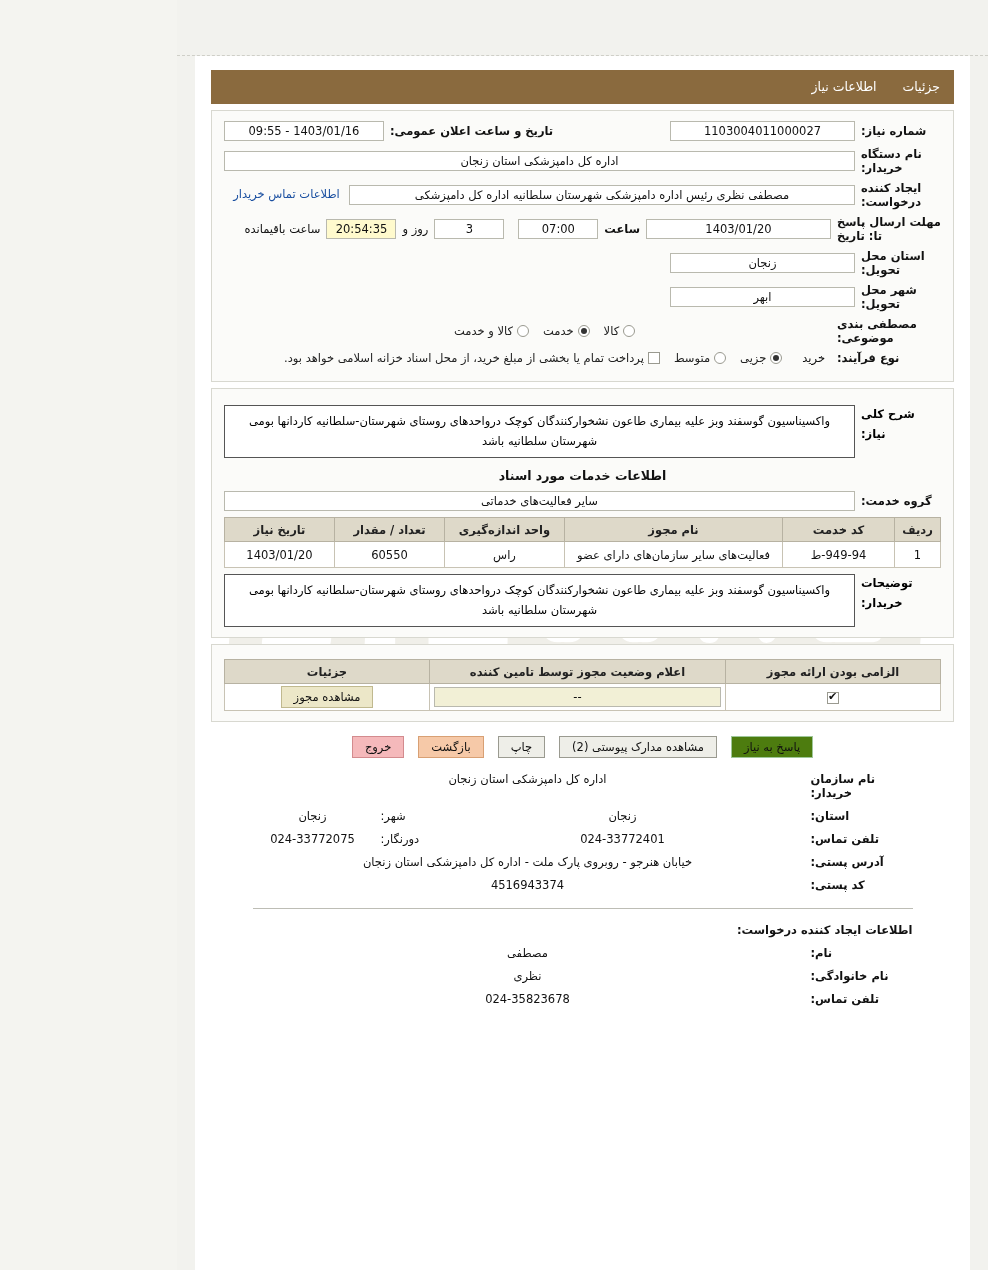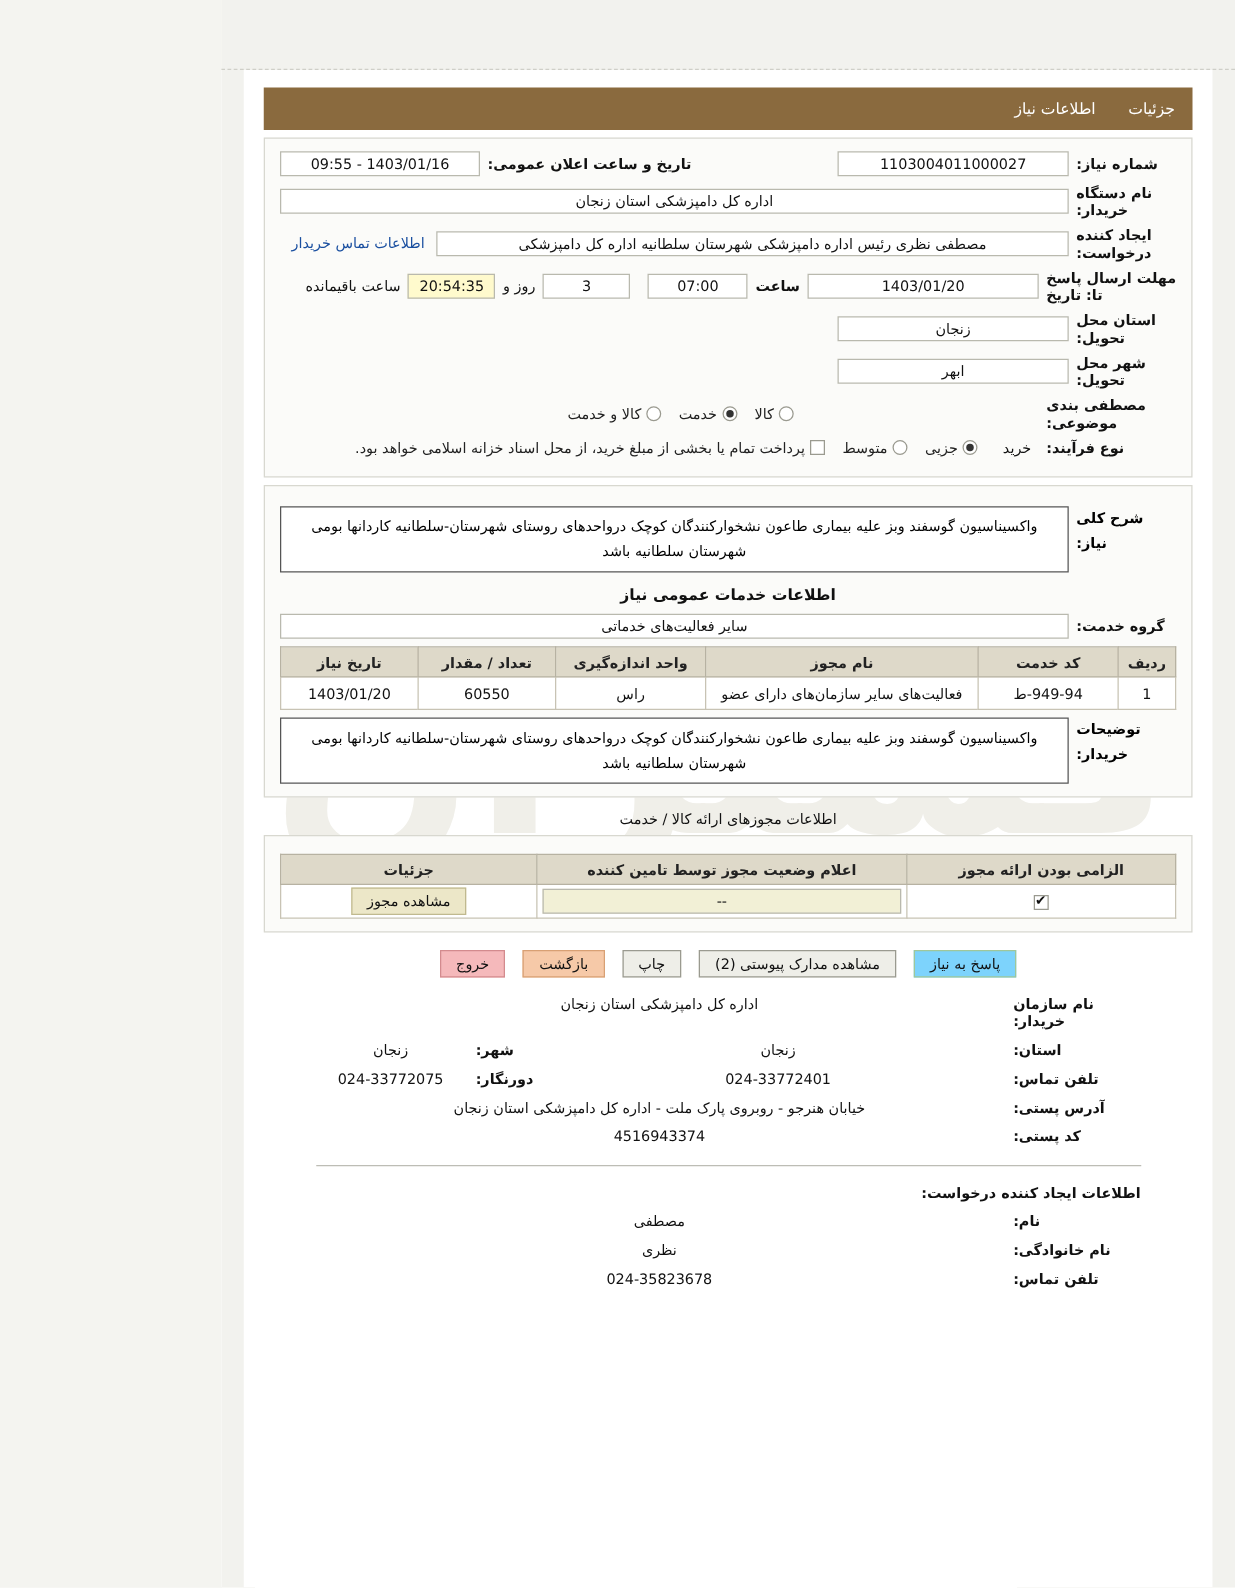--- a/index.html
+++ b/index.html
@@ -191,21 +191,21 @@
   .btn {
     border: 1px solid #9a9a90;
     height: 22px;
     line-height: 20px;
     padding: 0 12px;
     font-size: 11.5px;
     color: #111;
     text-align: center;
     cursor: pointer;
   }
-  .btn.green { background: #7dd3fc; border-color: #9fc79a; }
+  .btn.green { background: #4d7c0f; border-color: #9fc79a; }
   .btn.grey  { background: #eeeee8; }
   .btn.orange{ background: #f6c9a8; border-color: #d8a074; }
   .btn.red   { background: #f5b9bb; border-color: #d38b8e; }
   .btn.khaki { background: #ece7c8; border-color: #c0b98f; }
   .contact-bar {
     background: #8a6a3e;
     color: #fff;
     height: 30px;
     line-height: 30px;
     font-size: 12.5px;
@@ -215,21 +215,21 @@
     letter-spacing: 1px;
   }
   .contact-wrap {
     width: 660px;
     margin: 14px auto 0 auto;
     font-size: 11.5px;
   }
   .c-row { display: flex; margin-bottom: 9px; }
   .c-lbl { width: 110px; text-align: left; padding-left: 8px; font-weight: bold; color: #111; }
   .c-val { flex: 1; text-align: center; color: #111; }
-  .c-lbl2 { width: 70px; text-align: left; padding-left: 8px; font-weight: bold; color: #111; }
+  .c-lbl2 { width: 70px; text-align: left; padding-left: 8px; font-weight: normal; color: #111; }
   .c-val2 { width: 120px; text-align: center; color: #111; }
   .hr {
     border-top: 1px solid #bdbdb5;
     width: 660px;
     margin: 16px auto 14px auto;
   }
   .bottom-gap { height: 40px; }
 </style>
 </head>
 <body>
@@ -326,21 +326,21 @@
       </div>
     </div>
 
     <div class="panel">
 
       <div class="notes-row">
         <div class="notes-lbl">شرح کلی نیاز:</div>
         <div class="notes-box">واکسیناسیون گوسفند وبز علیه بیماری طاعون نشخوارکنندگان کوچک درواحدهای روستای شهرستان-سلطانیه کاردانها بومی شهرستان سلطانیه باشد</div>
       </div>
 
-      <div class="sec-title">اطلاعات خدمات عمومی نیاز</div>
+      <div class="sec-title">اطلاعات خدمات مورد اسناد</div>
 
       <div class="row">
         <div class="lbl">گروه خدمت:</div>
         <div class="fld" style="flex:1">سایر فعالیت‌های خدماتی</div>
       </div>
 
       <table class="grid">
         <thead>
           <tr>
             <th style="width:46px">ردیف</th>
@@ -362,21 +362,20 @@
           </tr>
         </tbody>
       </table>
 
       <div class="notes-row">
         <div class="notes-lbl">توضیحات خریدار:</div>
         <div class="notes-box">واکسیناسیون گوسفند وبز علیه بیماری طاعون نشخوارکنندگان کوچک درواحدهای روستای شهرستان-سلطانیه کاردانها بومی شهرستان سلطانیه باشد</div>
       </div>
     </div>
 
-    <div class="subcaption">اطلاعات مجوزهای ارائه کالا / خدمت</div>
 
     <div class="panel">
       <table class="grid">
         <thead>
           <tr>
             <th style="width:215px">الزامی بودن ارائه مجوز</th>
             <th>اعلام وضعیت مجوز توسط تامین کننده</th>
             <th style="width:205px">جزئیات</th>
           </tr>
         </thead>

